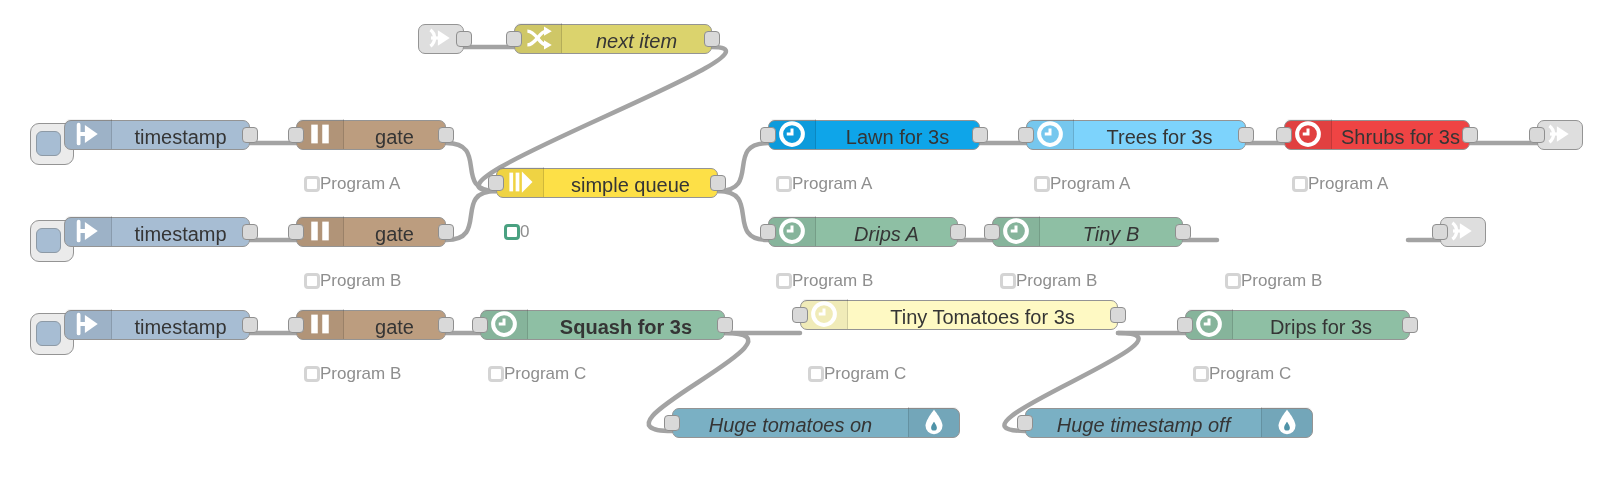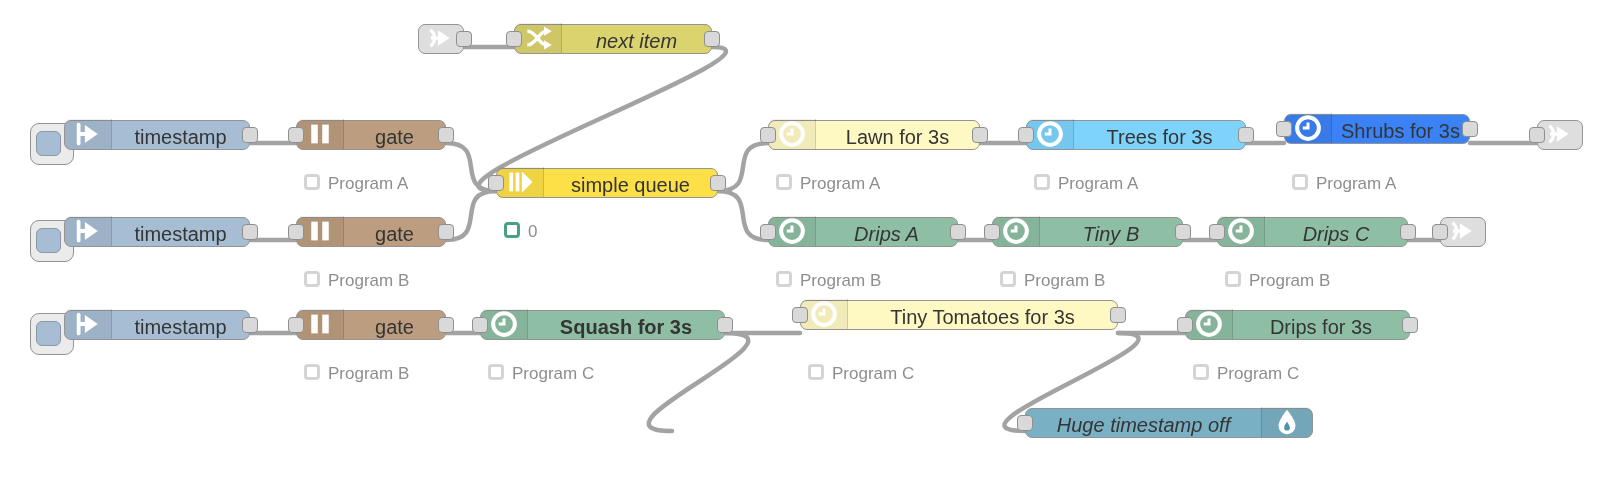--- a/index.html
+++ b/index.html
@@ -34,21 +34,21 @@
   .port.in{left:-9px;}
   .port.out{right:-9px;}
   .inject-btn{
     position:absolute;z-index:2;background:#ebebeb;
     border:1.5px solid #949494;border-radius:9px;
   }
   .inject-btn-inner{
     position:absolute;z-index:2;border:1.5px solid #8d9aa6;border-radius:6px;
   }
   .status{
-    position:absolute;z-index:2;display:flex;gap:8px;
+    position:absolute;z-index:2;display:flex;align-items:center;gap:0;
     font-size:17px;color:#8e8e8e;white-space:nowrap;
   }
   .status-dot{
     width:10px;height:10px;border:3px solid #d4d4d4;border-radius:4px;background:#fff;flex:0 0 auto;
   }
   .status-dot.green{border-color:#4aa181;}
 </style>
 </head>
 <body>
 
@@ -163,21 +163,21 @@
         </svg>
       </span>
       <span class="label">simple queue</span>
       <span class="port in"></span>
       <span class="port out"></span>
     </div>
     <div class="status" style="left: 504px; top: 222px;">
       <span class="status-dot green"></span>
       <span>0</span>
     </div>
-    <div class="node" style="left: 768px; top: 120px; width: 212px; background: #fef9c3;">
+    <div class="node" style="left: 768px; top: 120px; width: 212px; background: #0ea5e9;">
       <span class="icon-area">
         <svg viewBox="0 0 24 24">
           <circle cx="12" cy="12" r="8.7" fill="none" stroke="#fff" stroke-width="3.2"></circle>
           <path d="M12 7.6V12H7.8" fill="none" stroke="#fff" stroke-width="2.4"></path>
         </svg>
       </span>
       <span class="label">Lawn for 3s</span>
       <span class="port in"></span>
       <span class="port out"></span>
     </div>
@@ -193,21 +193,21 @@
         </svg>
       </span>
       <span class="label">Trees for 3s</span>
       <span class="port in"></span>
       <span class="port out"></span>
     </div>
     <div class="status" style="left: 1034px; top: 174px;">
       <span class="status-dot"></span>
       <span>Program A</span>
     </div>
-    <div class="node" style="left: 1284px; top: 114px; width: 186px; background: #3b82f6;">
+    <div class="node" style="left: 1284px; top: 120px; width: 186px; background: #ef4444;">
       <span class="icon-area">
         <svg viewBox="0 0 24 24">
           <circle cx="12" cy="12" r="8.7" fill="none" stroke="#fff" stroke-width="3.2"></circle>
           <path d="M12 7.6V12H7.8" fill="none" stroke="#fff" stroke-width="2.4"></path>
         </svg>
       </span>
       <span class="label">Shrubs for 3s</span>
       <span class="port in"></span>
       <span class="port out"></span>
     </div>
@@ -248,31 +248,20 @@
         </svg>
       </span>
       <span class="label italic">Tiny B</span>
       <span class="port in"></span>
       <span class="port out"></span>
     </div>
     <div class="status" style="left: 1000px; top: 271px;">
       <span class="status-dot"></span>
       <span>Program B</span>
     </div>
-    <div class="node" style="left: 1217px; top: 217px; width: 191px; background: rgb(142, 191, 164);">
-      <span class="icon-area">
-        <svg viewBox="0 0 24 24">
-          <circle cx="12" cy="12" r="8.7" fill="none" stroke="#fff" stroke-width="3.2"></circle>
-          <path d="M12 7.6V12H7.8" fill="none" stroke="#fff" stroke-width="2.4"></path>
-        </svg>
-      </span>
-      <span class="label italic">Drips C</span>
-      <span class="port in"></span>
-      <span class="port out"></span>
-    </div>
     <div class="status" style="left: 1225px; top: 271px;">
       <span class="status-dot"></span>
       <span>Program B</span>
     </div>
     <div class="node icon-center" style="left: 1440px; top: 217px; width: 46px; background: rgb(222, 222, 222);">
       <span class="icon-area">
         <svg viewBox="0 0 24 24">
           <path d="M3.5 5.5a8 8 0 0 1 0 13" fill="none" stroke="#fff" stroke-width="2.6"></path>
           <path d="M4 12h7.5" fill="none" stroke="#fff" stroke-width="2.6"></path>
           <path d="M9.5 5.8 19 12l-9.5 6.2z" fill="#fff"></path>
@@ -346,20 +335,30 @@
         </svg>
       </span>
       <span class="label">Drips for 3s</span>
       <span class="port in"></span>
       <span class="port out"></span>
     </div>
     <div class="status" style="left: 1193px; top: 364px;">
       <span class="status-dot"></span>
       <span>Program C</span>
     </div>
+    <div class="node icon-right" style="left: 672px; top: 408px; width: 288px; background: rgb(122, 176, 196);">
+      <span class="icon-area">
+        <svg viewBox="0 0 24 24">
+          <path d="M12 2.2C12 2.2 5.2 10.4 5.2 15a6.8 6.8 0 0 0 13.6 0C18.8 10.4 12 2.2 12 2.2z" fill="#fff"></path>
+          <path d="M12 11.8c0 0-2.3 3-2.3 4.7a2.3 2.3 0 0 0 4.6 0c0-1.7-2.3-4.7-2.3-4.7z" fill="#4f93a8"></path>
+        </svg>
+      </span>
+      <span class="label italic">Huge tomatoes on</span>
+      <span class="port in"></span>
+    </div>
     <div class="node icon-right" style="left: 1025px; top: 408px; width: 288px; background: rgb(122, 176, 196);">
       <span class="icon-area">
         <svg viewBox="0 0 24 24">
           <path d="M12 2.2C12 2.2 5.2 10.4 5.2 15a6.8 6.8 0 0 0 13.6 0C18.8 10.4 12 2.2 12 2.2z" fill="#fff"></path>
           <path d="M12 11.8c0 0-2.3 3-2.3 4.7a2.3 2.3 0 0 0 4.6 0c0-1.7-2.3-4.7-2.3-4.7z" fill="#4f93a8"></path>
         </svg>
       </span>
       <span class="label italic">Huge timestamp off</span>
       <span class="port in"></span>
     </div>

